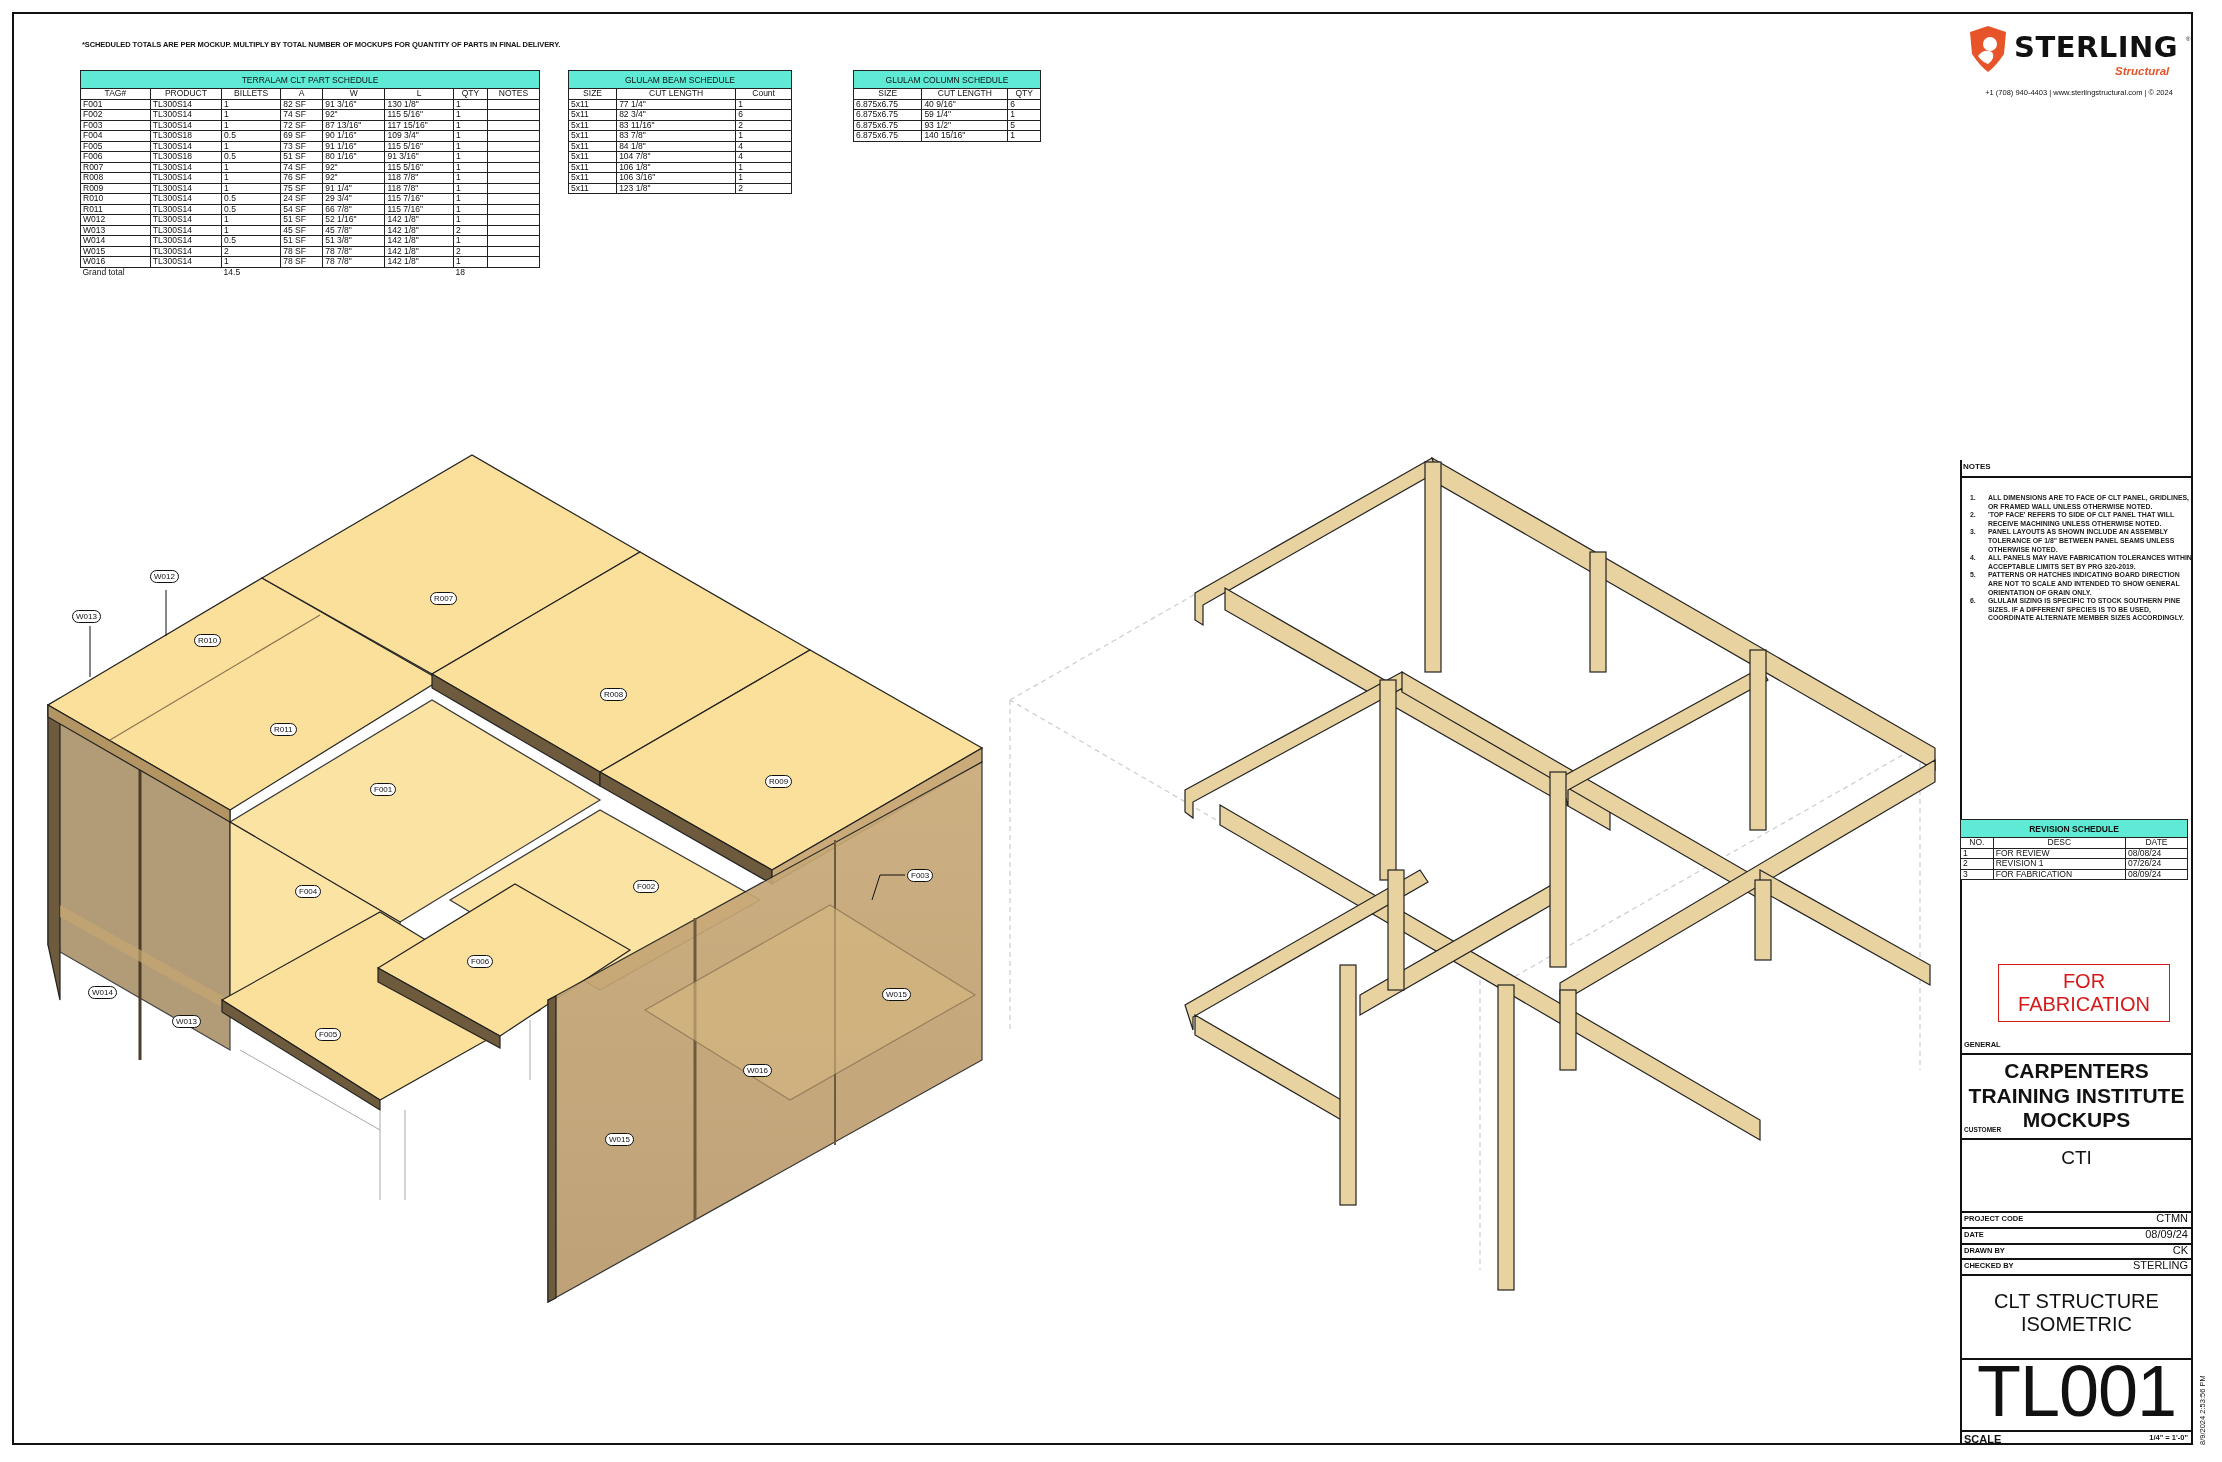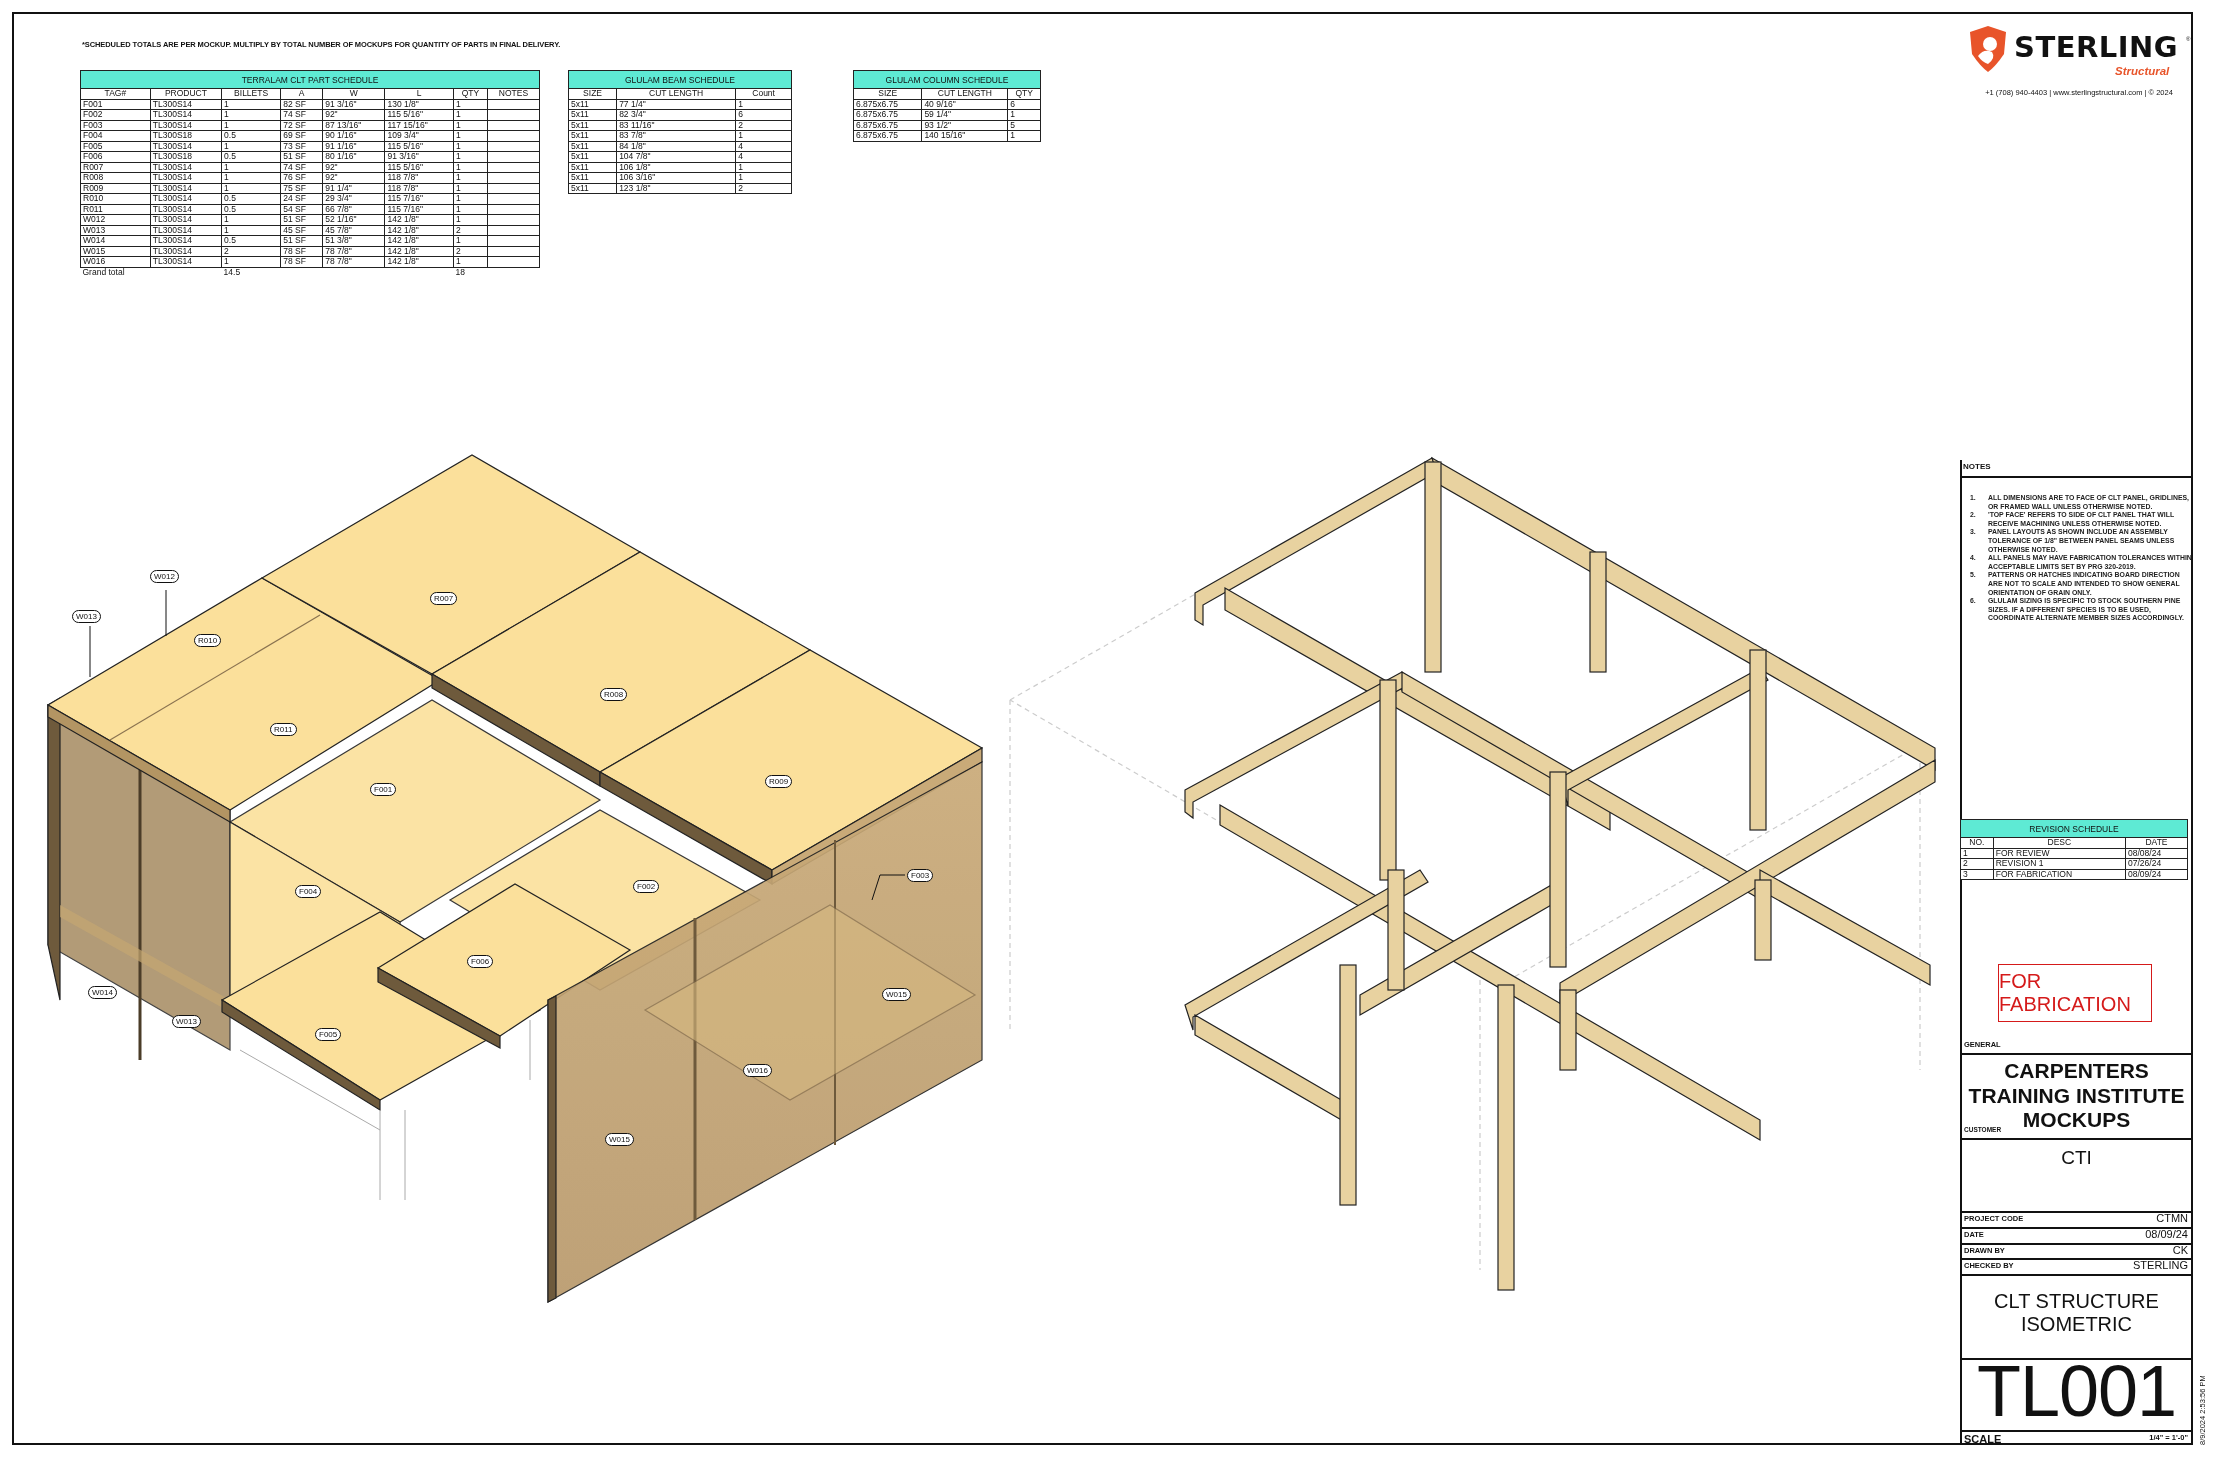--- a/index.html
+++ b/index.html
@@ -23,23 +23,23 @@
   .tb-vline { position:absolute; left:0; top:460px; width:0; height:985px; border-left:2px solid #111; }
   .logo-word { position:absolute; left:2014px; top:30px; font-size:29px; font-weight:900; letter-spacing:0.5px; color:#111; font-family:"DejaVu Sans", sans-serif; }
   .logo-reg { position:absolute; left:2186px; top:36px; font-size:6px; }
   .logo-sub { position:absolute; left:2115px; top:65px; font-size:11.5px; font-weight:bold; font-style:italic; color:#e8542a; }
   .contact { position:absolute; left:1968px; top:88px; width:222px; text-align:center; font-size:7.5px; }
   .notes-head { position:absolute; left:1963px; top:462px; font-size:8px; font-weight:bold; }
   .notes-list { position:absolute; left:1968px; top:494px; width:224px; font-size:6.9px; font-weight:bold; margin:0; padding:0; list-style:none; line-height:8.6px; color:#222; }
   .notes-list li { display:flex; }
   .notes-list .num { width:18px; flex:none; padding-left:2px; }
   .rev { left:1960px; top:819px; width:228px; }
-  .rev caption { font-weight:normal; padding:3px 0 2px; }
+  .rev caption { font-weight:bold; padding:3px 0 2px; }
   .rev th { font-weight:bold; }
-  .stamp { position:absolute; left:1998px; top:964px; width:154px; height:58px; border:1.5px solid #d51a1a; color:#d51a1a; font-size:20px; line-height:23px; padding-top:5px; box-sizing:border-box; }
+  .stamp { position:absolute; left:1998px; top:964px; width:172px; height:58px; border:1.5px solid #d51a1a; color:#d51a1a; text-align:center; font-size:20px; line-height:23px; padding-top:5px; box-sizing:border-box; }
   .lbl { position:absolute; font-size:7.5px; font-weight:bold; }
   .proj-title { position:absolute; left:1960px; top:1059px; width:233px; text-align:center; font-size:21px; font-weight:bold; line-height:24.5px; }
   .customer { position:absolute; left:1960px; top:1147px; width:233px; text-align:center; font-size:19px; }
   .kv-label { position:absolute; left:1964px; font-size:7.5px; font-weight:bold; }
   .kv-val { position:absolute; right:34px; font-size:11px; text-align:right; }
   .sheet-title { position:absolute; left:1960px; top:1290px; width:233px; text-align:center; font-size:20px; line-height:23px; }
   .sheet-num { position:absolute; left:1960px; top:1355px; width:233px; text-align:center; font-size:72px; line-height:72px; letter-spacing:-1px; }
   .scale-lbl { position:absolute; left:1964px; top:1433px; font-size:11px; font-weight:bold; }
   .scale-val { position:absolute; right:34px; top:1433px; font-size:7.5px; font-weight:bold; }
   .timestamp { position:absolute; left:2198px; top:1445px; transform-origin:0 0; transform:rotate(-90deg); font-size:7.5px; white-space:nowrap; }

